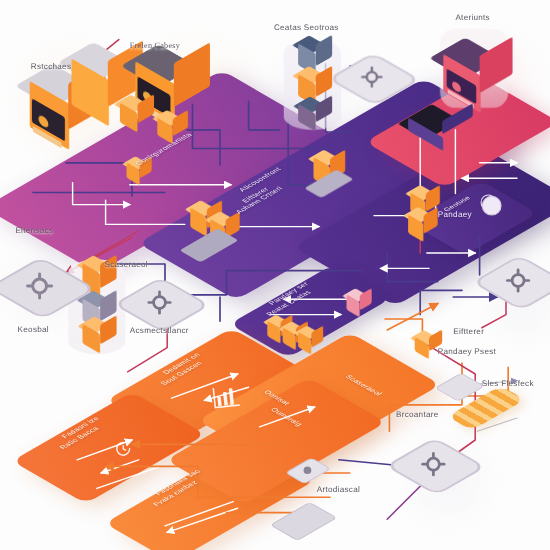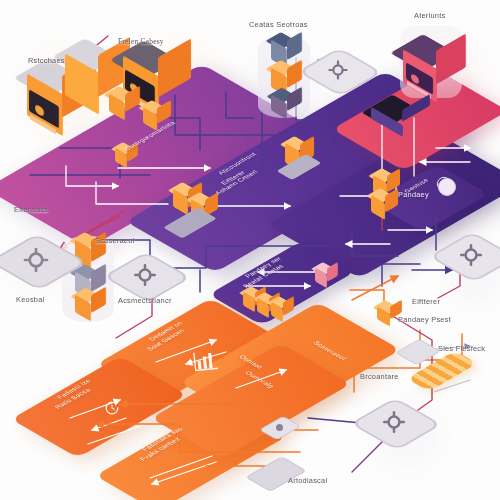--- a/index.html
+++ b/index.html
@@ -455,21 +455,21 @@
   <div class="lb" style="left:414px;top:11px;">Ateriunts</div>
   <div class="lb" style="left:14px;top:205px;">Eltensacs</div>
   <div class="lb" style="left:16px;top:295px;">Keosbal</div>
   <div class="lb" style="left:95px;top:236px;">Scaseraeol</div>
   <div class="lb" style="left:118px;top:296px;">Acsmectstlancr</div>
   <div class="lb lb-wp" style="left:398px;top:190px;">Pandaey</div>
   <div class="lb" style="left:412px;top:297px;">Eiftterer</div>
   <div class="lb" style="left:398px;top:315px;">Pandaey Psest</div>
   <div class="lb" style="left:438px;top:344px;">Sles Flesfeck</div>
   <div class="lb" style="left:360px;top:372px;">Brcoantare</div>
-  <div class="lb" style="left:288px;top:440px;margin-top:36px;">Artodiascal</div>
+  <div class="lb" style="left:288px;top:440px;">Artodiascal</div>
 
   <div class="lb lb-wp lb-iso" style="left:122px;top:148px;font-size:6.6px;">Conlrguromanista</div>
 
   <div class="lb lb-wp lb-iso" style="left:216px;top:172px;font-size:6.4px;">Aticouonfront</div>
   <div class="lb lb-wp lb-iso" style="left:219px;top:182px;font-size:6.4px;">Eiftterer</div>
   <div class="lb lb-wp lb-iso" style="left:213px;top:192px;font-size:6.4px;">Aohann Crtseri</div>
 
   <div class="lb lb-wp lb-iso" style="left:243px;top:275px;font-size:6.4px;">Pandaey ser</div>
   <div class="lb lb-wp lb-iso" style="left:241px;top:285px;font-size:6.4px;">Peatat Ceatas</div>
 

